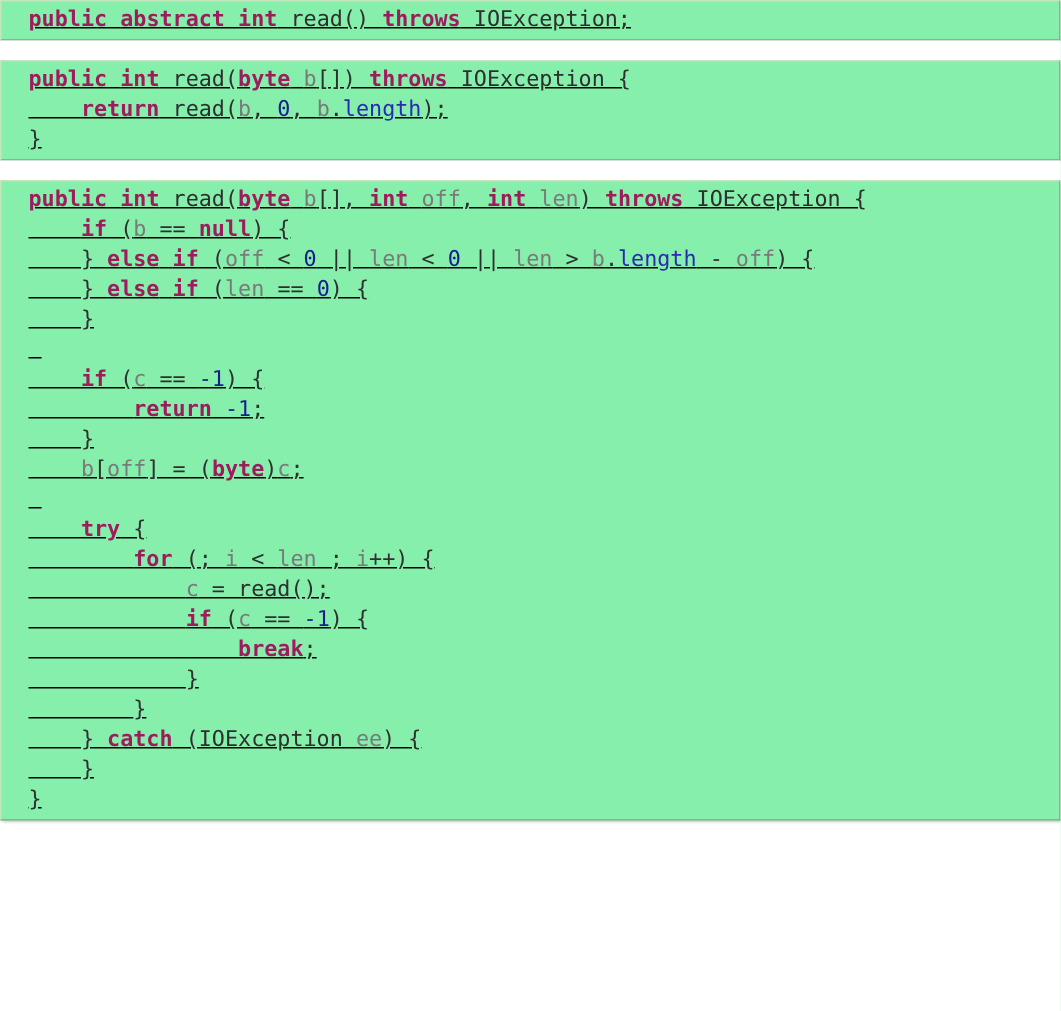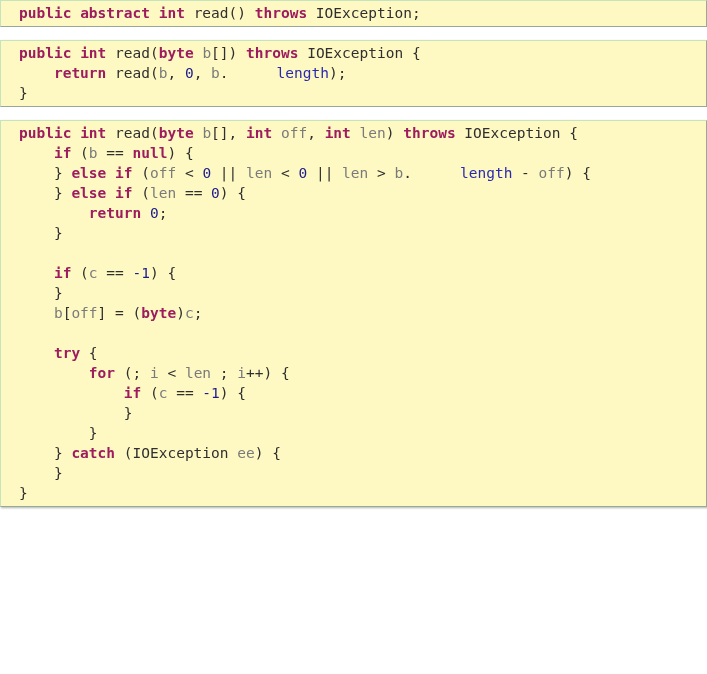--- a/index.html
+++ b/index.html
@@ -16,28 +16,29 @@
 
   #code-figure {
     position: relative;
     width: 707px;
     height: 674px;
     background: #ffffff;
     box-sizing: border-box;
   }
 
   .code-block {
-    background: #fef9c3;
+    background: #86efac;
     border: 1px solid #c4e4be;
     border-right-color: #9aa89a;
     border-bottom-color: #9aa89a;
     box-sizing: border-box;
     padding: 2px 0 3px 0;
     margin: 0;
     box-shadow: 1px 1px 2px rgba(80,90,80,0.45);
+    text-decoration: underline;
   }
 
   .block-gap {
     height: 13px;
     background: #ffffff;
   }
 
   .code-line {
     font-family: "DejaVu Sans Mono", "Liberation Mono", monospace;
     font-size: 14.5px;
@@ -48,21 +49,21 @@
     padding-left: 18px;
   }
 
   .code-line.blank { color: transparent; }
 
   
   .kw   { color: #9c1c5e; font-weight: bold; }   
   .plain{ color: #2f2f2f; }                       
   .var  { color: #7a7a7a; }                       
   .num  { color: #1b1b8c; }                       
-  .fld  { color: #2a2ab0; margin-left: 48px; }                       
+  .fld  { color: #2a2ab0; }                       
   .punc { color: #3c3c3c; }
 </style>
 </head>
 <body>
 
 <div id="code-figure">
   <div id="blocks-host">
       <div class="code-block">
         <div class="code-line"><span class="kw">public</span><span class="punc"> </span><span class="kw">abstract</span><span class="punc"> </span><span class="kw">int</span><span class="plain"> read() </span><span class="kw">throws</span><span class="plain"> IOException;</span></div>
       </div>
@@ -71,30 +72,32 @@
         <div class="code-line"><span class="kw">public</span><span class="punc"> </span><span class="kw">int</span><span class="plain"> read(</span><span class="kw">byte</span><span class="punc"> </span><span class="var">b</span><span class="plain">[]) </span><span class="kw">throws</span><span class="plain"> IOException {</span></div>
         <div class="code-line">    <span class="kw">return</span><span class="plain"> read(</span><span class="var">b</span><span class="plain">, </span><span class="num">0</span><span class="plain">, </span><span class="var">b</span><span class="plain">.</span><span class="fld">length</span><span class="plain">);</span></div>
         <div class="code-line"><span class="plain">}</span></div>
       </div>
       <div class="block-gap"></div>
       <div class="code-block">
         <div class="code-line"><span class="kw">public</span><span class="punc"> </span><span class="kw">int</span><span class="plain"> read(</span><span class="kw">byte</span><span class="punc"> </span><span class="var">b</span><span class="plain">[], </span><span class="kw">int</span><span class="punc"> </span><span class="var">off</span><span class="plain">, </span><span class="kw">int</span><span class="punc"> </span><span class="var">len</span><span class="plain">) </span><span class="kw">throws</span><span class="plain"> IOException {</span></div>
         <div class="code-line">    <span class="kw">if</span><span class="plain"> (</span><span class="var">b</span><span class="plain"> == </span><span class="kw">null</span><span class="plain">) {</span></div>
         <div class="code-line">    <span class="plain">} </span><span class="kw">else</span><span class="punc"> </span><span class="kw">if</span><span class="plain"> (</span><span class="var">off</span><span class="plain"> &lt; </span><span class="num">0</span><span class="plain"> || </span><span class="var">len</span><span class="plain"> &lt; </span><span class="num">0</span><span class="plain"> || </span><span class="var">len</span><span class="plain"> &gt; </span><span class="var">b</span><span class="plain">.</span><span class="fld">length</span><span class="plain"> - </span><span class="var">off</span><span class="plain">) {</span></div>
         <div class="code-line">    <span class="plain">} </span><span class="kw">else</span><span class="punc"> </span><span class="kw">if</span><span class="plain"> (</span><span class="var">len</span><span class="plain"> == </span><span class="num">0</span><span class="plain">) {</span></div>
-        <div class="code-line">        <span class="kw">return</span><span class="punc"> </span><span class="num">0</span><span class="plain">;</span></div>
         <div class="code-line">    <span class="plain">}</span></div>
         <div class="code-line blank">&nbsp;</div>
         <div class="code-line">    <span class="kw">if</span><span class="plain"> (</span><span class="var">c</span><span class="plain"> == </span><span class="num">-1</span><span class="plain">) {</span></div>
+        <div class="code-line">        <span class="kw">return</span><span class="punc"> </span><span class="num">-1</span><span class="plain">;</span></div>
         <div class="code-line">    <span class="plain">}</span></div>
         <div class="code-line">    <span class="var">b</span><span class="plain">[</span><span class="var">off</span><span class="plain">] = (</span><span class="kw">byte</span><span class="plain">)</span><span class="var">c</span><span class="plain">;</span></div>
         <div class="code-line blank">&nbsp;</div>
         <div class="code-line">    <span class="kw">try</span><span class="plain"> {</span></div>
         <div class="code-line">        <span class="kw">for</span><span class="plain"> (; </span><span class="var">i</span><span class="plain"> &lt; </span><span class="var">len</span><span class="plain"> ; </span><span class="var">i</span><span class="plain">++) {</span></div>
+        <div class="code-line">            <span class="var">c</span><span class="plain"> = read();</span></div>
         <div class="code-line">            <span class="kw">if</span><span class="plain"> (</span><span class="var">c</span><span class="plain"> == </span><span class="num">-1</span><span class="plain">) {</span></div>
+        <div class="code-line">                <span class="kw">break</span><span class="plain">;</span></div>
         <div class="code-line">            <span class="plain">}</span></div>
         <div class="code-line">        <span class="plain">}</span></div>
         <div class="code-line">    <span class="plain">} </span><span class="kw">catch</span><span class="plain"> (IOException </span><span class="var">ee</span><span class="plain">) {</span></div>
         <div class="code-line">    <span class="plain">}</span></div>
         <div class="code-line"><span class="plain">}</span></div>
       </div>
     </div>
 </div>
 
 </body></html>

